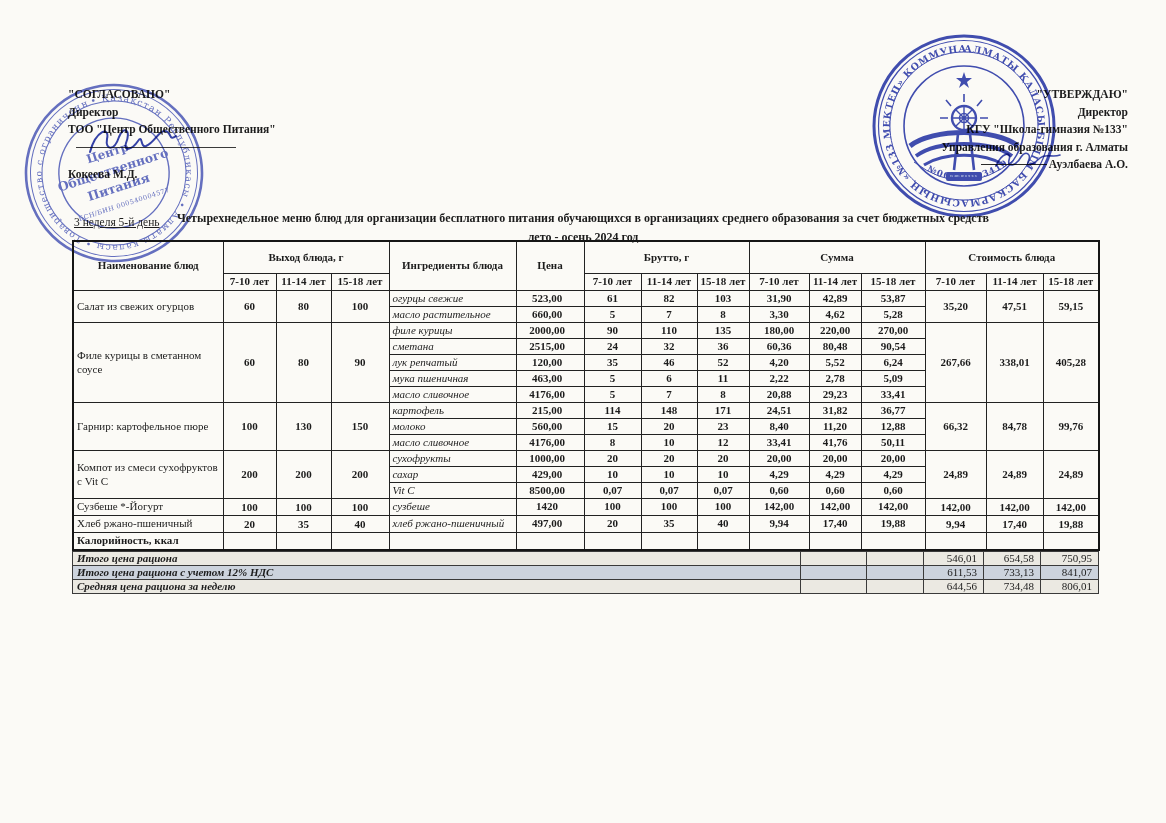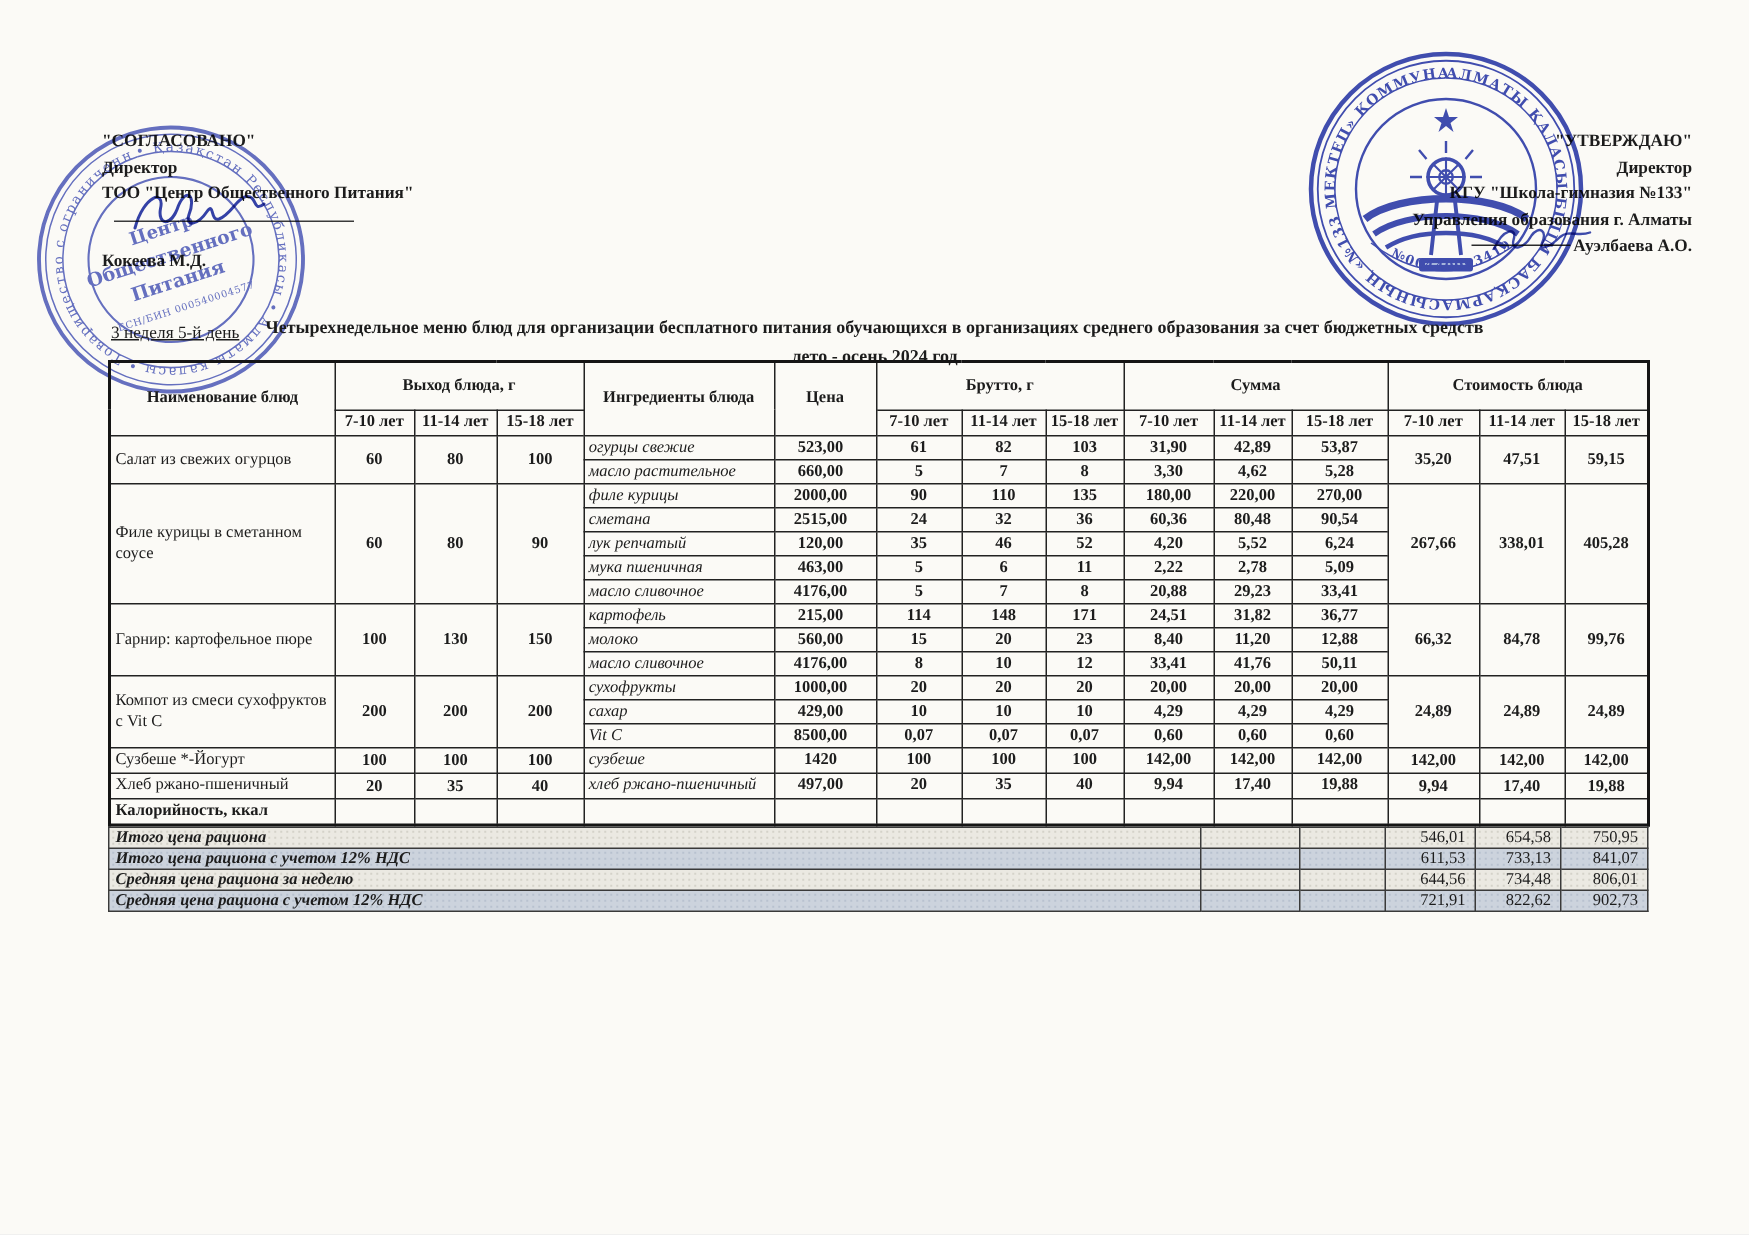--- a/index.html
+++ b/index.html
@@ -428,24 +428,16 @@
           <td class="sum-val">841,07</td>
         </tr>
         <tr class="row-a">
           <td class="sum-label">Средняя цена рациона за неделю</td>
           <td></td>
           <td></td>
           <td class="sum-val">644,56</td>
           <td class="sum-val">734,48</td>
           <td class="sum-val">806,01</td>
         </tr>
-        <tr class="row-b">
-          <td class="sum-label">Средняя цена рациона с учетом 12% НДС</td>
-          <td></td>
-          <td></td>
-          <td class="sum-val">721,91</td>
-          <td class="sum-val">822,62</td>
-          <td class="sum-val">902,73</td>
-        </tr>
       </tbody>
     </table>
 
 </div>
 
 </body></html>

